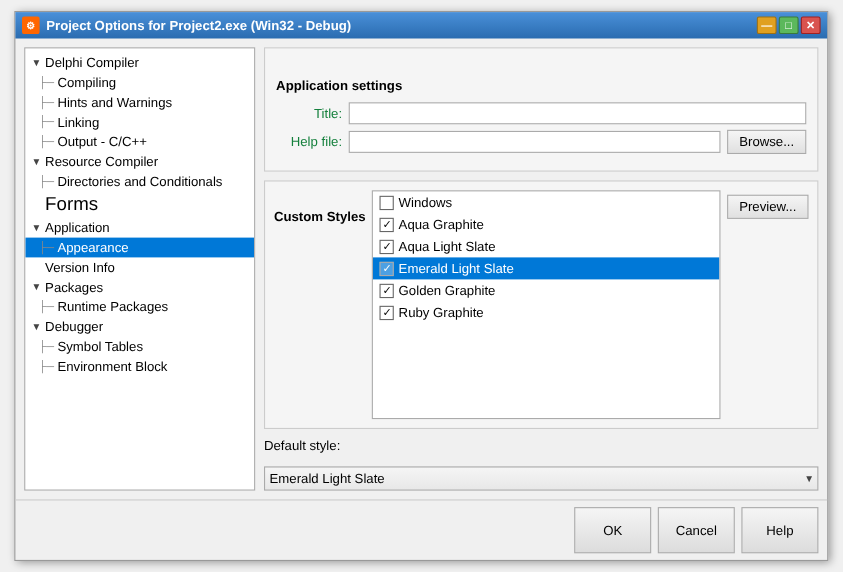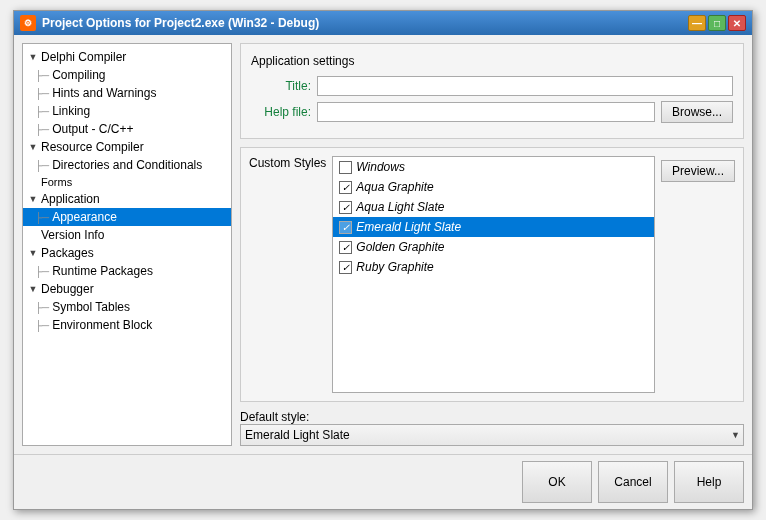--- a/index.html
+++ b/index.html
@@ -128,23 +128,24 @@
     
     .right-panel {
       flex: 1;
       display: flex;
       flex-direction: column;
       gap: 8px;
     }
 
     .section-title {
       font-size: 12px;
-      font-weight: normal;
+      font-weight: bold;
       color: #000;
       margin-bottom: 8px;
+      margin-top: 17px;
     }
 
     .form-row {
       display: flex;
       align-items: center;
       gap: 6px;
       margin-bottom: 5px;
     }
 
     .form-label {
@@ -176,21 +177,20 @@
       justify-content: center;
       min-width: 60px;
     }
 
     
     .styles-list {
       border: 1px solid #aaa;
       background: white;
       overflow-y: auto;
       flex: 1;
-      font-style: italic;
     }
 
     .style-item {
       display: flex;
       align-items: center;
       padding: 2px 6px;
       gap: 4px;
       cursor: pointer;
       font-size: 12px;
       color: #000;
@@ -218,21 +218,21 @@
 
     .preview-row {
       display: flex;
       justify-content: flex-end;
       margin-top: 4px;
     }
 
     .default-style-section {
       display: flex;
       flex-direction: column;
-      gap: 0;
+      gap: 12px;
     }
 
     .default-style-label {
       font-size: 12px;
       color: #000;
     }
 
     .select-wrapper {
       position: relative;
       width: 100%;
@@ -329,21 +329,21 @@
           <span class="tree-expander">▼</span>
           <span style="font-size:12px;">Resource Compiler</span>
         </div>
         <div class="tree-item">
           <span style="display:inline-block;width:8px;"></span>
           <span class="dotted-line">├─</span>
           <span style="font-size:12px;">Directories and Conditionals</span>
         </div>
         <div class="tree-item">
           <span style="width:14px;display:inline-block;"></span>
-          <span style="font-size:11px;">Forms</span>
+          <span style="font-size:17px;">Forms</span>
         </div>
         <div class="tree-item">
           <span class="tree-expander">▼</span>
           <span style="font-size:12px;">Application</span>
         </div>
         <div class="tree-item selected">
           <span style="display:inline-block;width:8px;"></span>
           <span class="dotted-line">├─</span>
           <span style="font-size:12px;">Appearance</span>
         </div>

